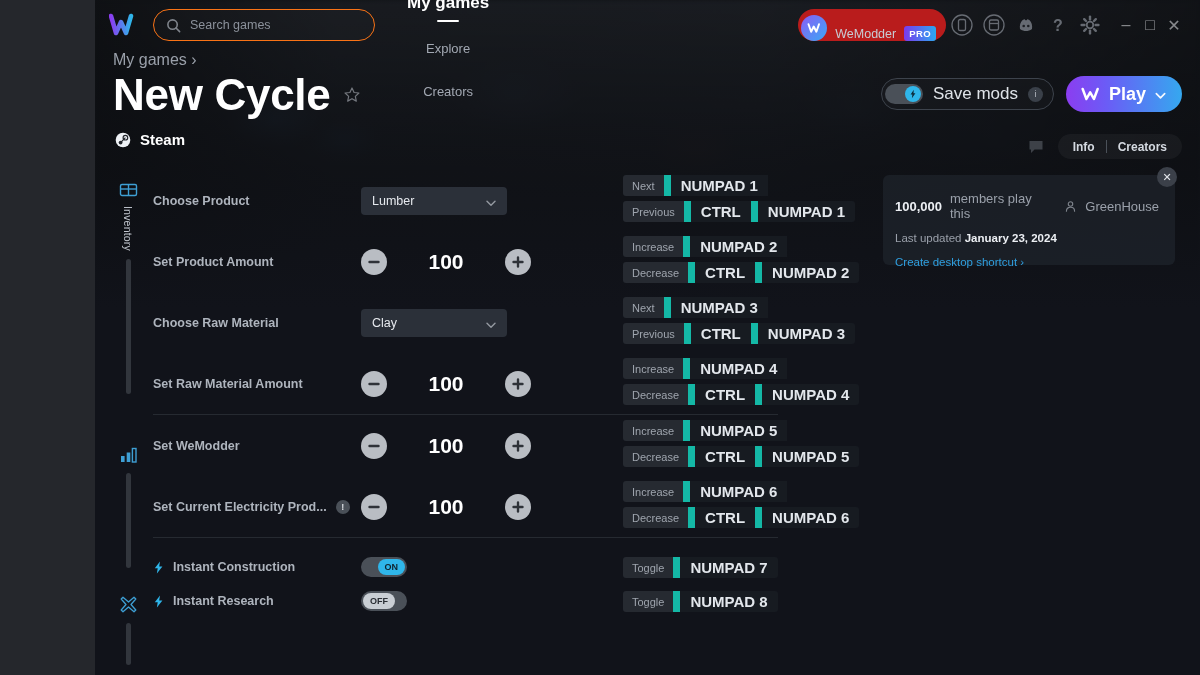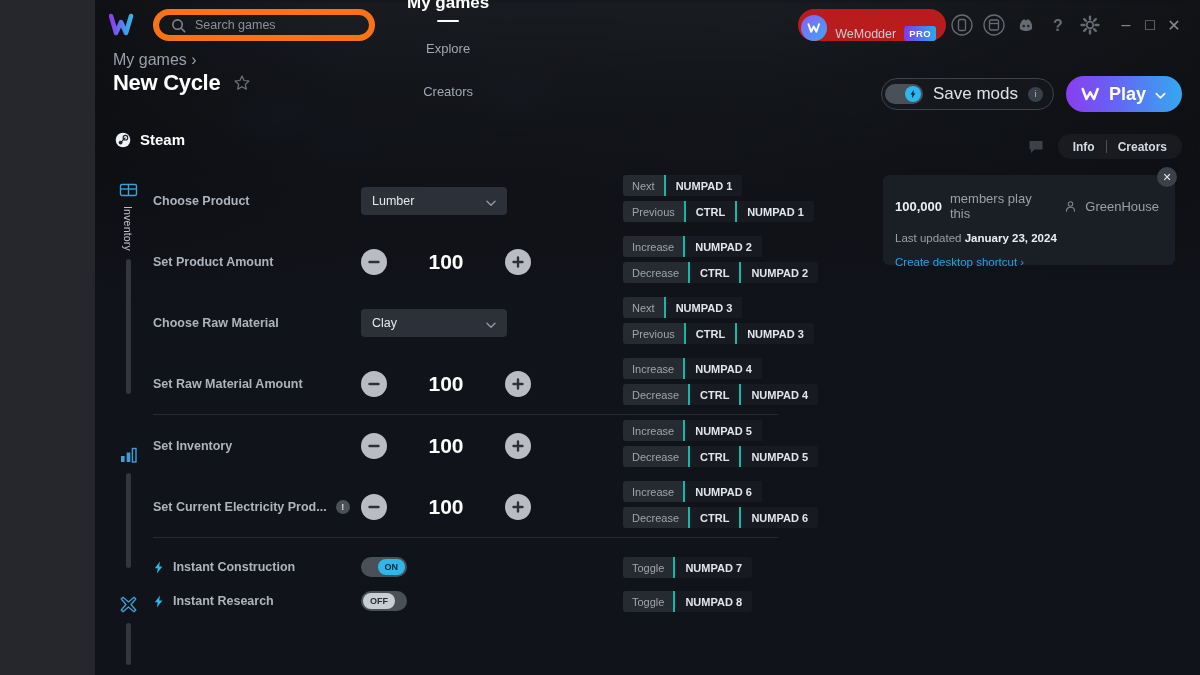--- a/index.html
+++ b/index.html
@@ -46,21 +46,21 @@
     background: linear-gradient(180deg, rgba(16,18,23,.25) 0%, rgba(16,18,23,.65) 25%, #11131a 46%, #11131a 100%);
   }
 
   
   .topbar {
     position: absolute; left: 0; top: 0; width: 1105px; height: 50px;
     display: flex; align-items: center; padding: 0 14px; gap: 0;
   }
   .logo { width: 30px; height: 24px; margin-right: 14px; flex: 0 0 auto; }
   .search-box {
-    width: 222px; height: 32px; border: 6px solid #f97316; border-radius: 16px;
+    width: 222px; height: 32px; border: 1px solid #f97316; border-radius: 16px;
     display: flex; align-items: center; padding: 0 12px; gap: 9px;
     background: rgba(255,255,255,.015);
   }
   .search-icon { width: 15px; height: 15px; flex: 0 0 auto; opacity: .65; }
   .search-text { font-size: 12.5px; color: #8b919b; }
   .nav { display: flex; align-items: center; gap: 26px; margin-left: 32px; flex-direction: column; }
   .nav-item { font-size: 13px; color: #a2a8b2; position: relative; padding-bottom: 2px; }
   .nav-item.active { color: #fff; font-weight: bold; font-size: 17px; }
   .nav-item.active:after {
     content: ""; position: absolute; left: 50%; transform: translateX(-50%);
@@ -82,21 +82,21 @@
     background: linear-gradient(90deg,#7c3aed,#2aa8f2);
     border-radius: 3px; padding: 2px 5px;
   }
   .tb-icon { width: 22px; height: 22px; margin: 0 5px; opacity: .62; }
   .win-btns { display: flex; align-items: center; gap: 0; margin-left: 8px; }
   .win-btn { width: 24px; height: 22px; display:flex; align-items:center; justify-content:center; opacity:.55; }
 
   
   .breadcrumb { position: absolute; left: 18px; top: 51px; font-size: 16px; color: #9aa0aa; }
   .title-row { position: absolute; left: 18px; top: 70px; display: flex; align-items: center; gap: 13px; }
-  .game-title { font-size: 22px; font-weight: bold; color: #fff; letter-spacing: -.3px; }
+  .game-title { font-size: 44px; font-weight: bold; color: #fff; letter-spacing: -.3px; }
   .star-icon { width: 18px; height: 18px; opacity: .55; }
   .platform-row { position: absolute; left: 20px; top: 131px; display: flex; align-items: center; gap: 9px; }
   .steam-icon { width: 16px; height: 16px; }
   .platform-name { font-size: 15px; font-weight: bold; color: #fff; }
 
   .actions { position: absolute; right: 18px; top: 76px; display: flex; align-items: center; gap: 12px; }
   .savemods {
     display: flex; align-items: center; gap: 10px; height: 32px;
     border: 1px solid #3d434c; border-radius: 16px; padding: 0 10px 0 3px;
     background: rgba(255,255,255,.02);
@@ -209,23 +209,23 @@
   .toggle.on .toggle-knob { background: #2fb6ea; color: #10232e; }
   .toggle.off .toggle-knob { background: #c9ced4; color: #2a2e34; }
 
   .keys { position: absolute; left: 470px; display: flex; flex-direction: column; gap: 5px; }
   .hotkey { display: flex; align-items: stretch; height: 21px; border-radius: 3px; overflow: hidden; }
   .hk-action {
     background: #262a31; color: #9fa5ae; font-size: 11px;
     display: flex; align-items: center; padding: 0 9px;
   }
   .hk-key {
-    background: #171b21; color: #e3e7ec; font-size: 11px; font-weight: bold;
+    background: #171b21; color: #e3e7ec; font-size: 15px; font-weight: bold;
     display: flex; align-items: center; padding: 0 10px;
-    border-left: 2px solid #14b8a6;
+    border-left: 7px solid #14b8a6;
   }
 </style>
 </head>
 <body>
 
 <div id="app">
 
   <div class="left-panel"></div>
 
   <div class="window">
@@ -559,21 +559,21 @@
                 <span class="hk-key">NUMPAD 4</span>
               </span>
             </span>
           </div>
         </div>
 
         <div class="divider"></div>
 
         <div class="section">
           <div class="row">
-            <span class="row-label">Set Inventory</span>
+            <span class="row-label">Set WeModder</span>
             <span class="control">
               <span class="stepper">
                 <span class="circ-btn">
                   <svg viewBox="0 0 20 20" width="18" height="18">
                       <line x1="5" y1="10" x2="15" y2="10" stroke="#2e3238" stroke-width="2.6" stroke-linecap="round"></line>
                     </svg>
                 </span>
                 <span class="num-value">100</span>
                 <span class="circ-btn">
                   <svg viewBox="0 0 20 20" width="18" height="18">

